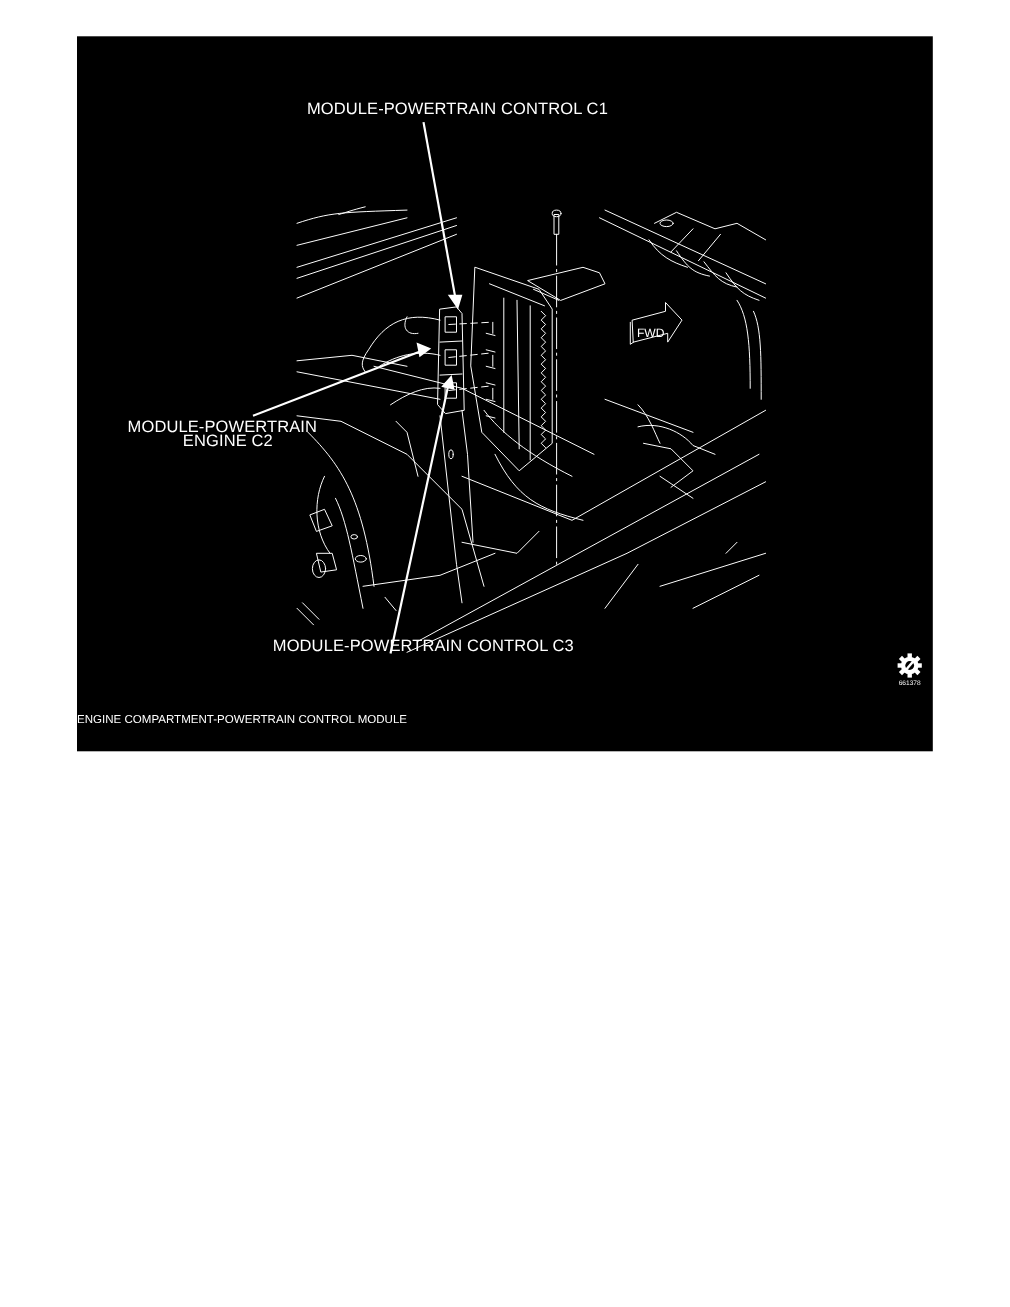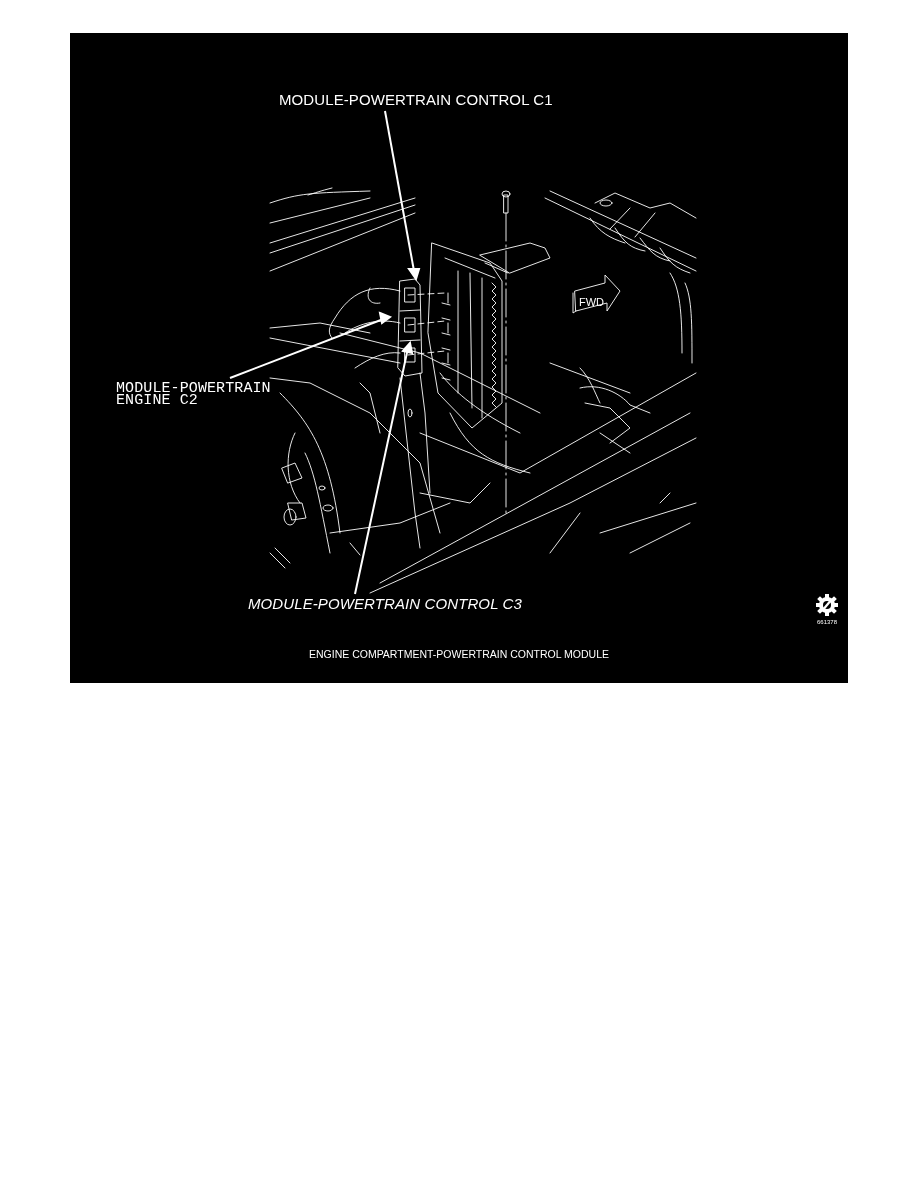--- a/index.html
+++ b/index.html
@@ -31,28 +31,28 @@
     }
     .callout {
       position: absolute;
       color: #ffffff;
       font-size: 15px;
       line-height: 12px;
       white-space: nowrap;
       letter-spacing: 0.1px;
     }
     .callout-c1 { left: 209px; top: 61px; }
-    .callout-c2 { left: 46px; top: 350px; text-align: left; width: 132px; font-family: Liberation Mono, monospace; }
-    .callout-c3 { left: 178px; top: 565px; font-style: italic; }
+    .callout-c2 { left: 46px; top: 350px; text-align: right; width: 132px; }
+    .callout-c3 { left: 178px; top: 549px; }
     .caption {
       position: absolute;
       left: 0;
       width: 778px;
       top: 615px;
-      text-align: center;
+      text-align: left;
       color: #ffffff;
       font-size: 10.5px;
     }
     .logo {
       position: absolute;
       left: 742px;
       top: 560px;
       width: 30px;
       height: 24px;
     }

